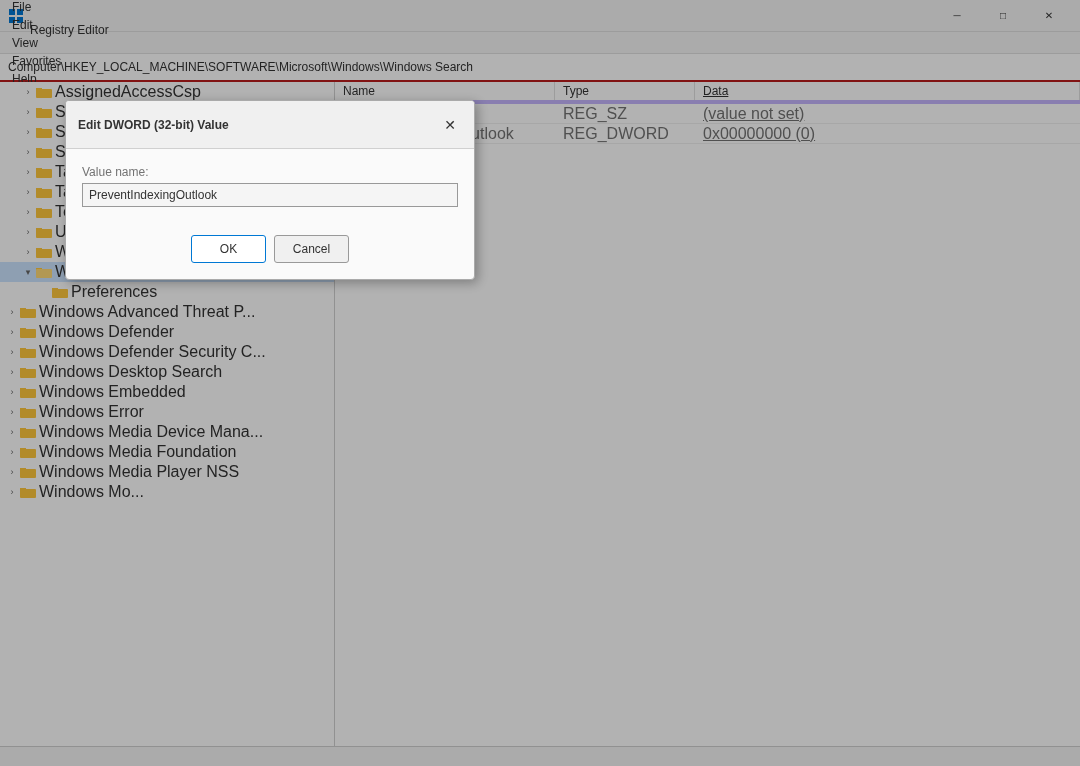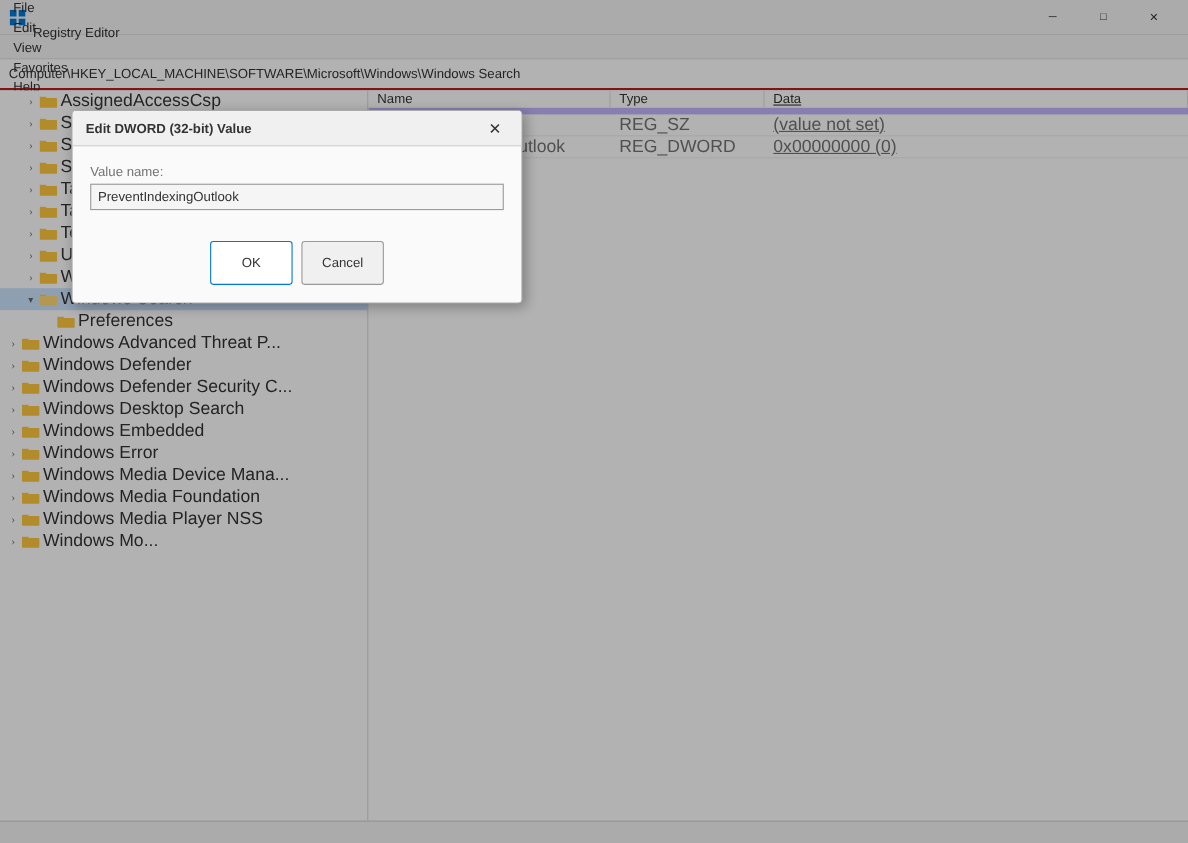--- a/index.html
+++ b/index.html
@@ -134,21 +134,21 @@
     
     .right-panel {
       flex: 1;
       background: white;
       overflow-y: auto;
     }
 
     .right-header {
       display: flex;
       background: white;
-      border-bottom: 6px solid #c4b5fd;
+      border-bottom: 4px solid #c4b5fd;
       height: 22px;
       align-items: flex-end;
     }
     .right-col {
       font-size: 12px;
       color: #333;
       font-weight: normal;
       padding: 0 8px;
       height: 100%;
       display: flex;
@@ -212,21 +212,21 @@
       background: #fafafa;
       border: 1px solid #aaa;
       box-shadow: 3px 3px 12px rgba(0,0,0,0.3);
       width: 410px;
       border-radius: 4px;
       overflow: hidden;
     }
 
     .dialog-titlebar {
       background: #f0f0f0;
-      height: 32px;
+      height: 48px;
       display: flex;
       align-items: center;
       padding: 0 12px;
       border-bottom: 1px solid #d0d0d0;
     }
     .dialog-title {
       flex: 1;
       font-size: 12px;
       font-weight: 600;
       color: #333;
@@ -320,21 +320,21 @@
 
     .dialog-footer {
       display: flex;
       justify-content: center;
       gap: 8px;
       padding: 12px 16px 16px;
     }
 
     .btn {
       min-width: 75px;
-      height: 40px;
+      height: 28px;
       border: 1px solid #999;
       background: #f0f0f0;
       cursor: pointer;
       font-size: 12px;
       color: #333;
       border-radius: 3px;
       padding: 0 12px;
     }
     .btn-primary {
       border-color: #0078d4;

